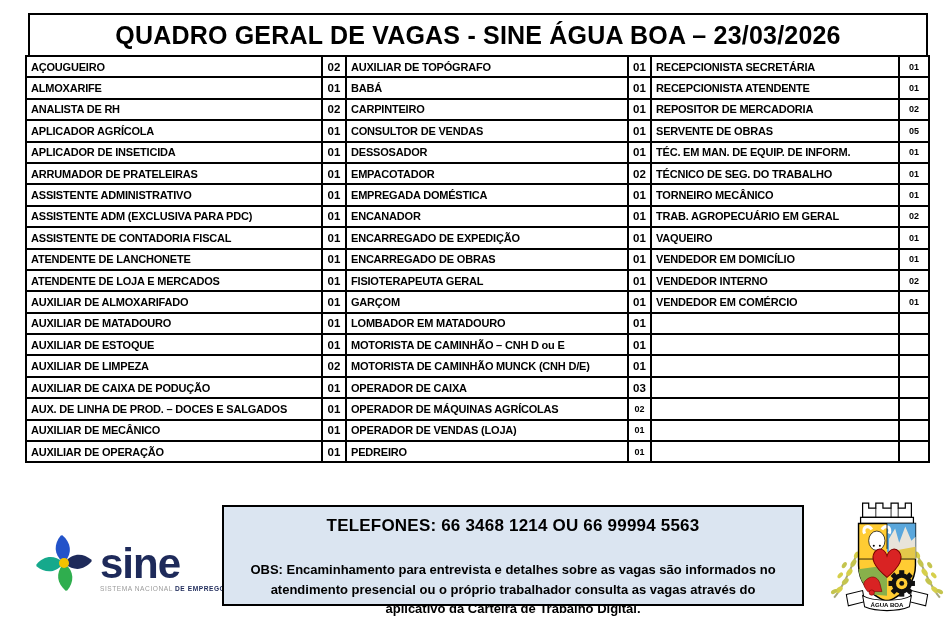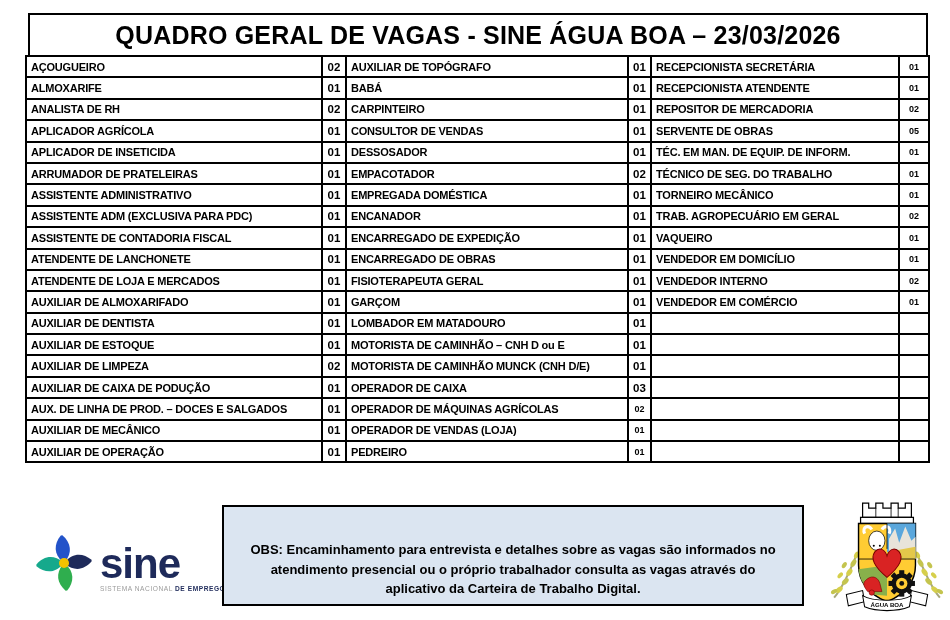--- a/index.html
+++ b/index.html
@@ -151,21 +151,21 @@
         </tr>
         <tr>
           <td class="job">AUXILIAR DE ALMOXARIFADO</td>
           <td class="qty">01</td>
           <td class="job">GARÇOM</td>
           <td class="qty">01</td>
           <td class="job">VENDEDOR EM COMÉRCIO</td>
           <td class="qty qty-small">01</td>
         </tr>
         <tr>
-          <td class="job">AUXILIAR DE DENTISTA</td>
+          <td class="job">AUXILIAR DE MATADOURO</td>
           <td class="qty">01</td>
           <td class="job">LOMBADOR EM MATADOURO</td>
           <td class="qty">01</td>
           <td class="job"></td>
           <td class="qty qty-small"></td>
         </tr>
         <tr>
           <td class="job">AUXILIAR DE ESTOQUE</td>
           <td class="qty">01</td>
           <td class="job">MOTORISTA DE CAMINHÃO – CNH D ou E</td>
@@ -226,20 +226,21 @@
       </g>
       <circle cx="50" cy="50" r="9" fill="#f2c200"></circle>
     </svg>
     <div class="sine-text">
       <div class="sine-word">sine</div>
       <div class="sine-tagline"><span class="tg-gray">SISTEMA NACIONAL </span><span class="tg-navy">DE EMPREGO</span></div>
     </div>
   </div>
 
   <div class="info-box">
+    <div class="info-phones">TELEFONES: 66 3468 1214 OU 66 99994 5563</div>
     <div class="info-obs">OBS: Encaminhamento para entrevista e detalhes sobre as vagas são informados no atendimento presencial ou o próprio trabalhador consulta as vagas através do aplicativo da Carteira de Trabalho Digital.</div>
   </div>
 
   <svg class="crest" viewBox="0 0 120 120">
 
     <g>
       <path d="M8,100 C18,88 24,72 30,58" stroke="#a8a87a" stroke-width="2" fill="none"></path>
       <ellipse cx="13" cy="92" rx="4" ry="2.4" fill="#d6cf4b" transform="rotate(-40 13 92)"></ellipse>
       <ellipse cx="19" cy="84" rx="4" ry="2.4" fill="#c4c44e" transform="rotate(-45 19 84)"></ellipse>
       <ellipse cx="23" cy="75" rx="4" ry="2.4" fill="#d6cf4b" transform="rotate(-55 23 75)"></ellipse>

